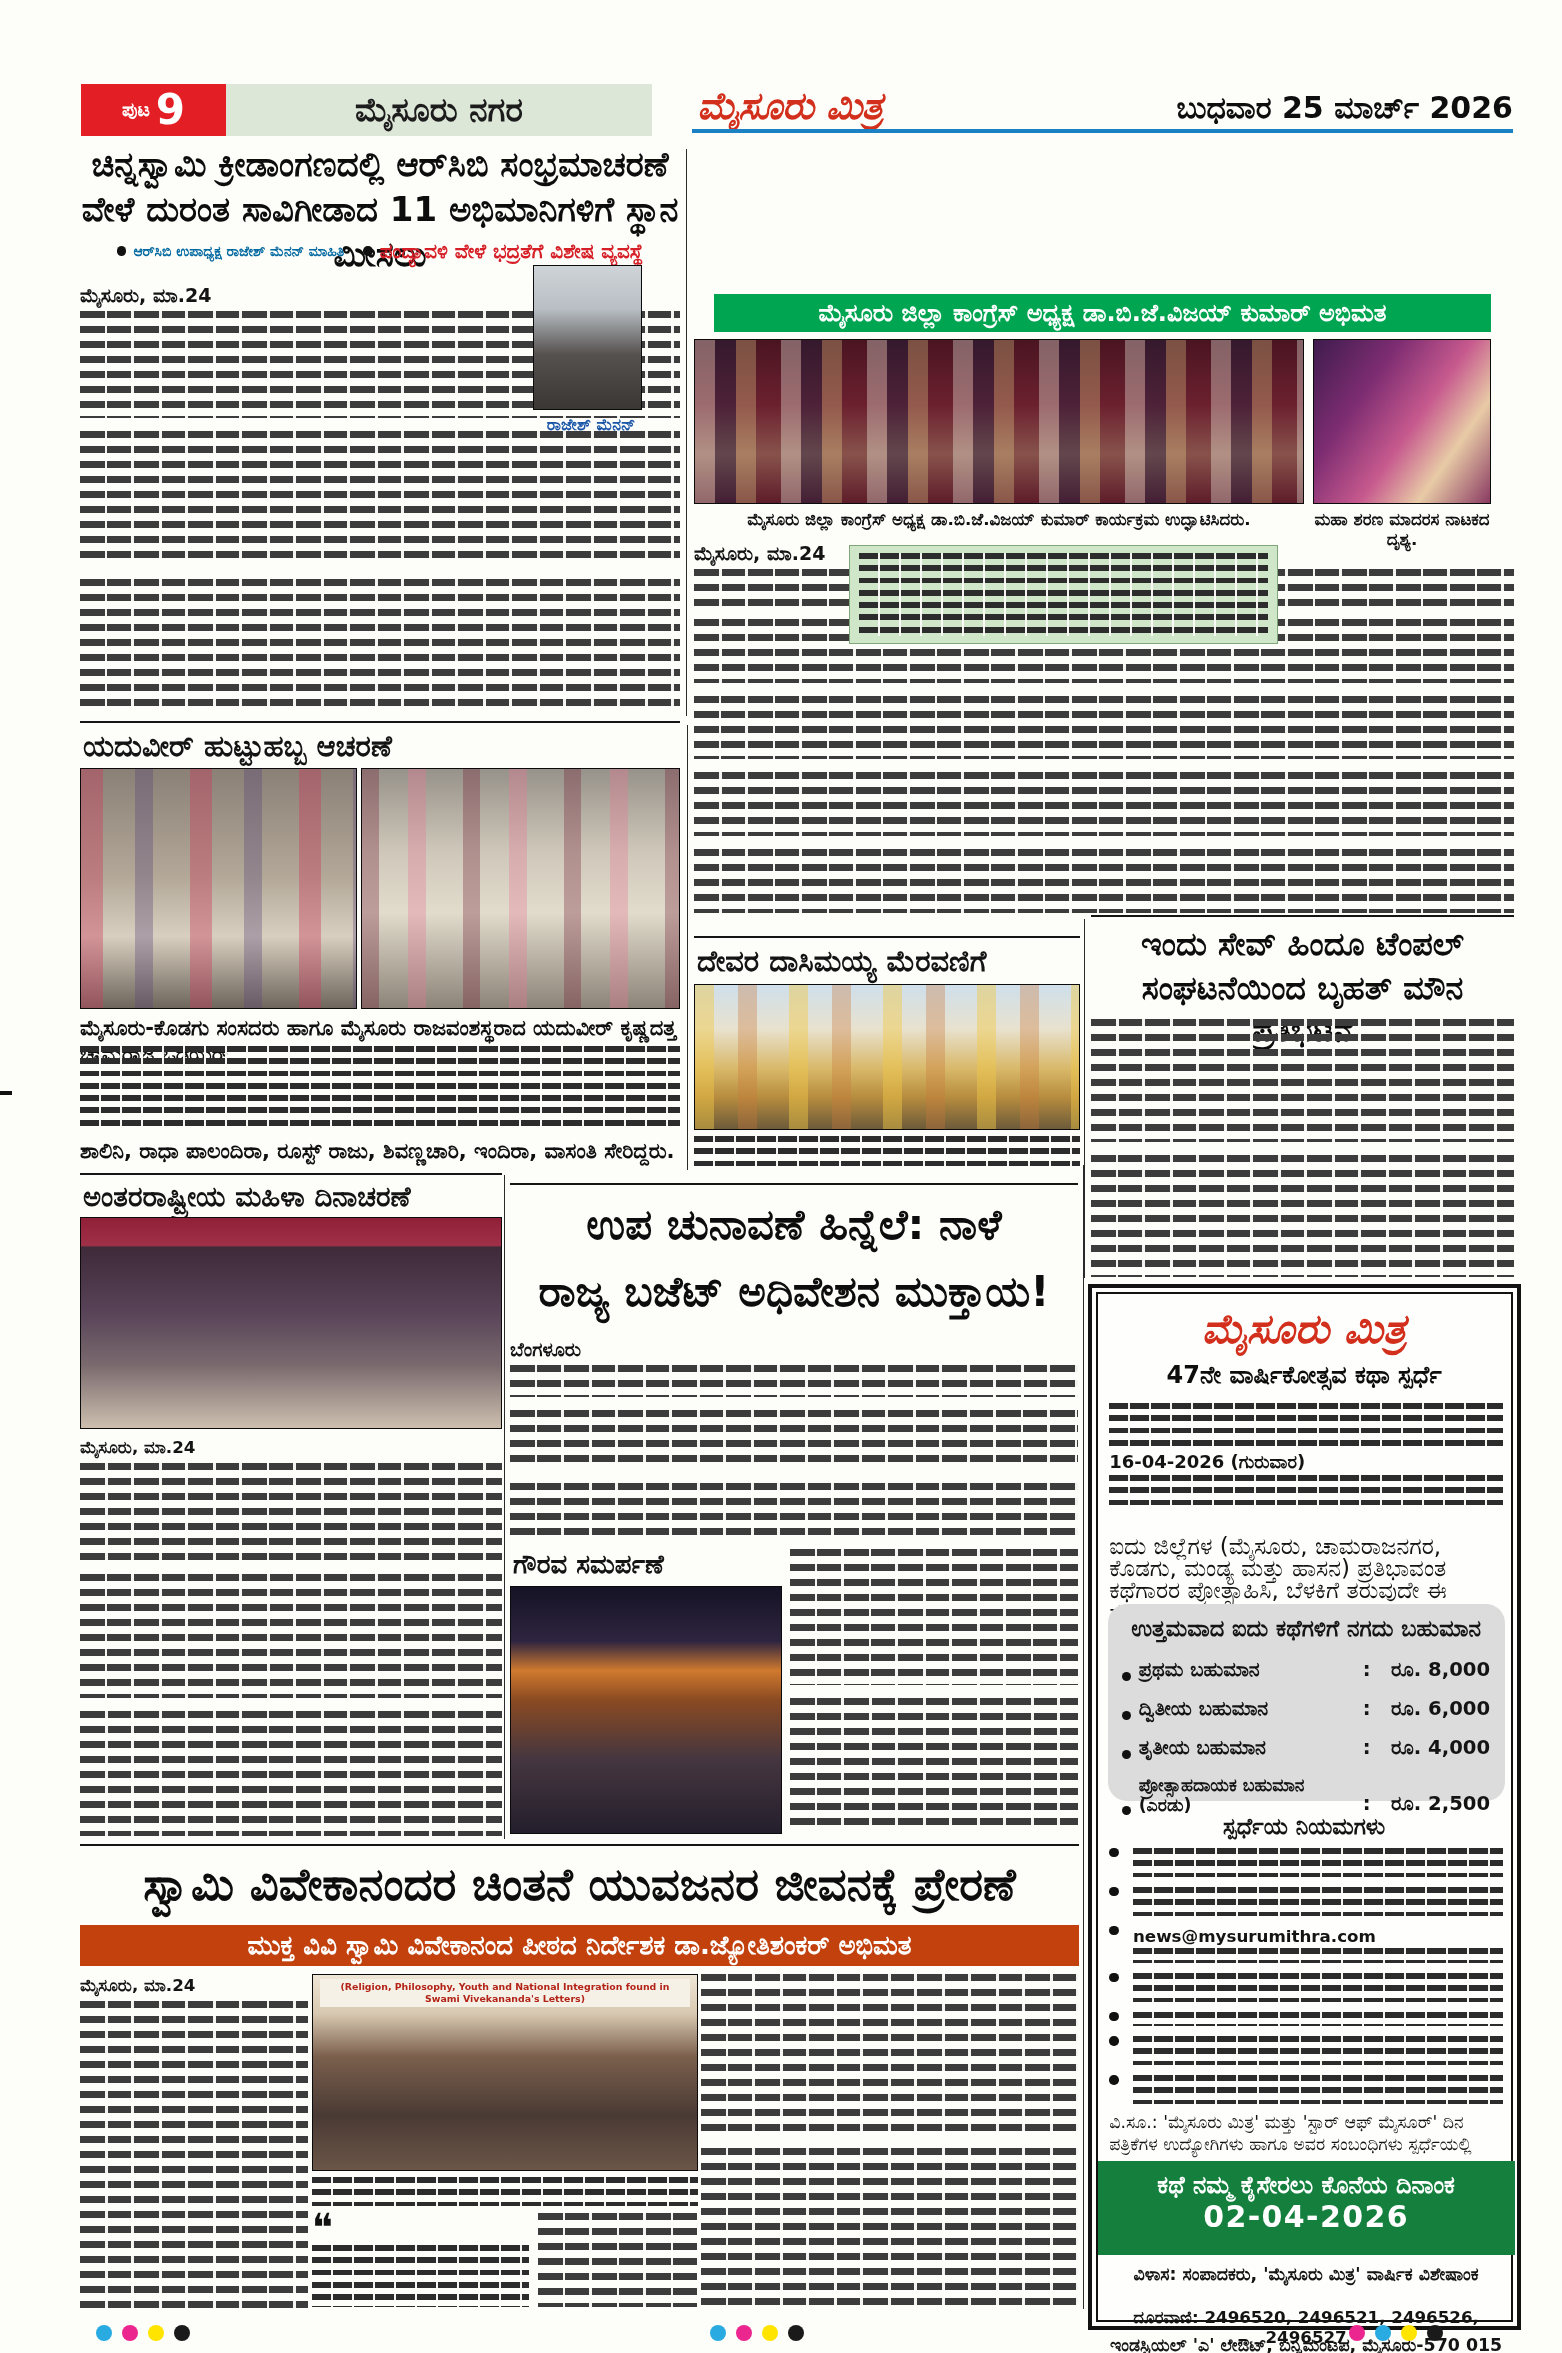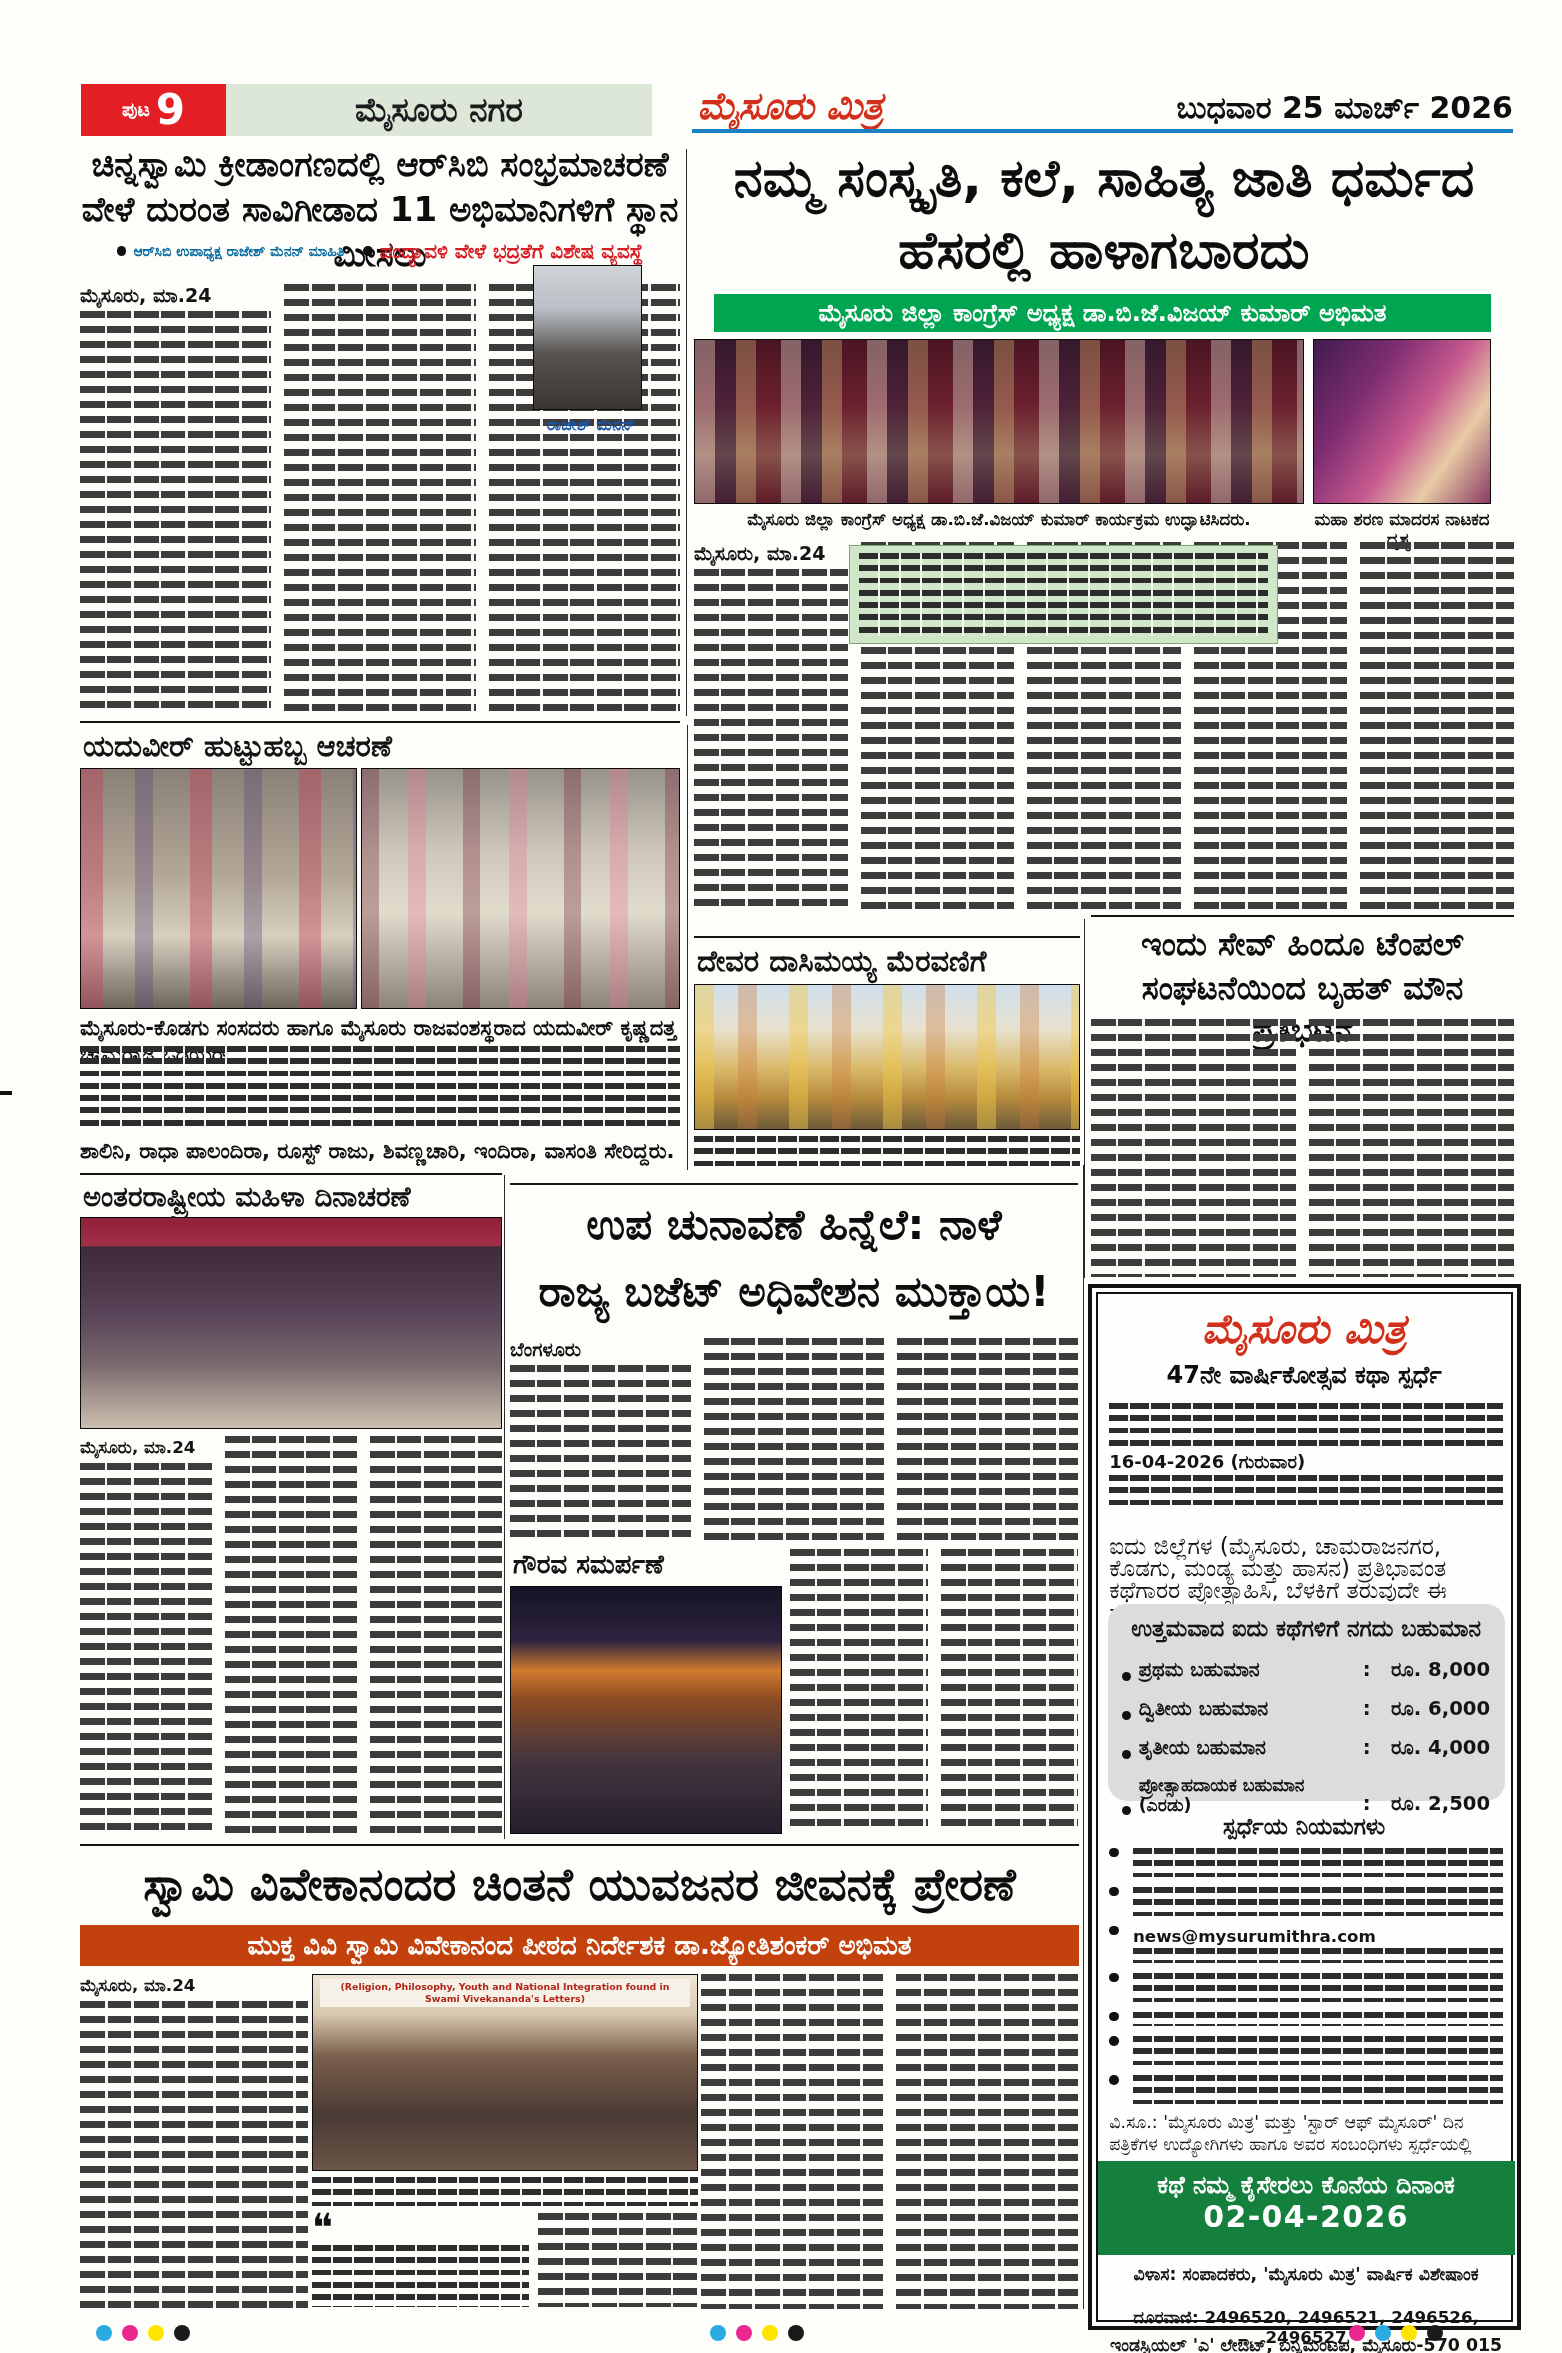--- a/index.html
+++ b/index.html
@@ -14,21 +14,21 @@
   .txt {
     background-image:
       repeating-linear-gradient(90deg, rgba(255,255,255,0) 0 25px, rgba(253,253,250,.95) 25px 27.5px, rgba(255,255,255,0) 27.5px 51px, rgba(253,253,250,.95) 51px 54px),
       repeating-linear-gradient(180deg, #3c3c3c 0 7.2px, rgba(0,0,0,0) 7.2px 15px);
   }
   .txt-sm {
     background-image:
       repeating-linear-gradient(90deg, rgba(255,255,255,0) 0 19px, rgba(253,253,250,.95) 19px 21px, rgba(255,255,255,0) 21px 40px, rgba(253,253,250,.95) 40px 42px),
       repeating-linear-gradient(180deg, #2c2c2c 0 5.8px, rgba(0,0,0,0) 5.8px 12.3px);
   }
-  .cols { position:absolute; display:flex; gap:13px; }
+  .cols { position:absolute; display:flex; gap:13px;flex-direction:column; }
   .col { flex:1; display:flex; flex-direction:column; }
   .col .dl { font-weight:700; font-size:19px; line-height:23px; margin-bottom:4.3px; white-space:nowrap; }
   .col .fill { flex:1; }
   .hl { font-weight:800; color:#0d0d0d; text-align:center; }
   .ph { position:absolute; border:1.4px solid #0b0b0b; }
   .hr { position:absolute; height:2.2px; background:#151515; }
   .vr { position:absolute; width:1.4px; background:#2a2a2a; }
   .cap { position:absolute; font-weight:700; color:#101010; }
   .strap { position:absolute; color:#ffffff; font-weight:700; text-align:center; }
   .dot { display:inline-block; width:9.4px; height:9.4px; border-radius:50%; background:#111; margin-right:7.2px; flex:none; }
@@ -81,21 +81,20 @@
       </div>
     <div class="col">
         <div class="fill txt"></div>
       </div>
   </div>
   <div class="ph" style="left:533px;top:265px;width:109px;height:145px;background:linear-gradient(180deg,#cfd4d8 0%,#b8bec4 30%,#55514e 62%,#3a3633 100%);"></div>
   <div class="abs" style="left:526px;top:415px;width:130px;text-align:center;color:#1a56a8;font-weight:800;font-size:16px;">ರಾಜೇಶ್ ಮೆನನ್</div>
 
   <div class="vr" style="left:686px;top:149px;height:567px;"></div>
 
-  <div class="abs hl" style="left:694px;top:142px;width:820px;font-size:52px;line-height:72px;font-weight:800;">ನಮ್ಮ ಸಂಸ್ಕೃತಿ, ಕಲೆ, ಸಾಹಿತ್ಯ ಜಾತಿ ಧರ್ಮದ ಹೆಸರಲ್ಲಿ ಹಾಳಾಗಬಾರದು</div>
   <div class="strap" style="left:714px;top:294px;width:777px;height:38px;background:#00a551;font-size:24px;line-height:38px;">ಮೈಸೂರು ಜಿಲ್ಲಾ ಕಾಂಗ್ರೆಸ್ ಅಧ್ಯಕ್ಷ ಡಾ.ಬಿ.ಜೆ.ವಿಜಯ್ ಕುಮಾರ್ ಅಭಿಮತ</div>
 
   <div class="ph" style="left:694px;top:339px;width:610px;height:165px;background-image:
      repeating-linear-gradient(90deg, rgba(250,245,230,.35) 0 20px, rgba(25,35,70,.35) 20px 41px, rgba(225,195,130,.35) 41px 61px, rgba(120,30,40,.12) 61px 86px),
      linear-gradient(180deg,#441320 0%,#6a2130 40%,#8a5a50 70%,#5a1c2a 100%);"></div>
   <div class="ph" style="left:1313px;top:339px;width:178px;height:165px;background:linear-gradient(125deg,#3f1c4e 0%,#7e2d72 30%,#c75a8e 55%,#e8cba6 75%,#8a3a62 100%);"></div>
   <div class="cap" style="left:694px;top:509px;width:610px;text-align:center;font-size:16.7px;">ಮೈಸೂರು ಜಿಲ್ಲಾ ಕಾಂಗ್ರೆಸ್ ಅಧ್ಯಕ್ಷ ಡಾ.ಬಿ.ಜೆ.ವಿಜಯ್ ಕುಮಾರ್ ಕಾರ್ಯಕ್ರಮ ಉದ್ಘಾಟಿಸಿದರು.</div>
   <div class="cap" style="left:1304px;top:509px;width:196px;text-align:center;font-size:16.7px;">ಮಹಾ ಶರಣ ಮಾದರಸ ನಾಟಕದ ದೃಶ್ಯ.</div>
 
   <div class="cols" style="left:694px;top:542px;width:820px;height:371px;">

